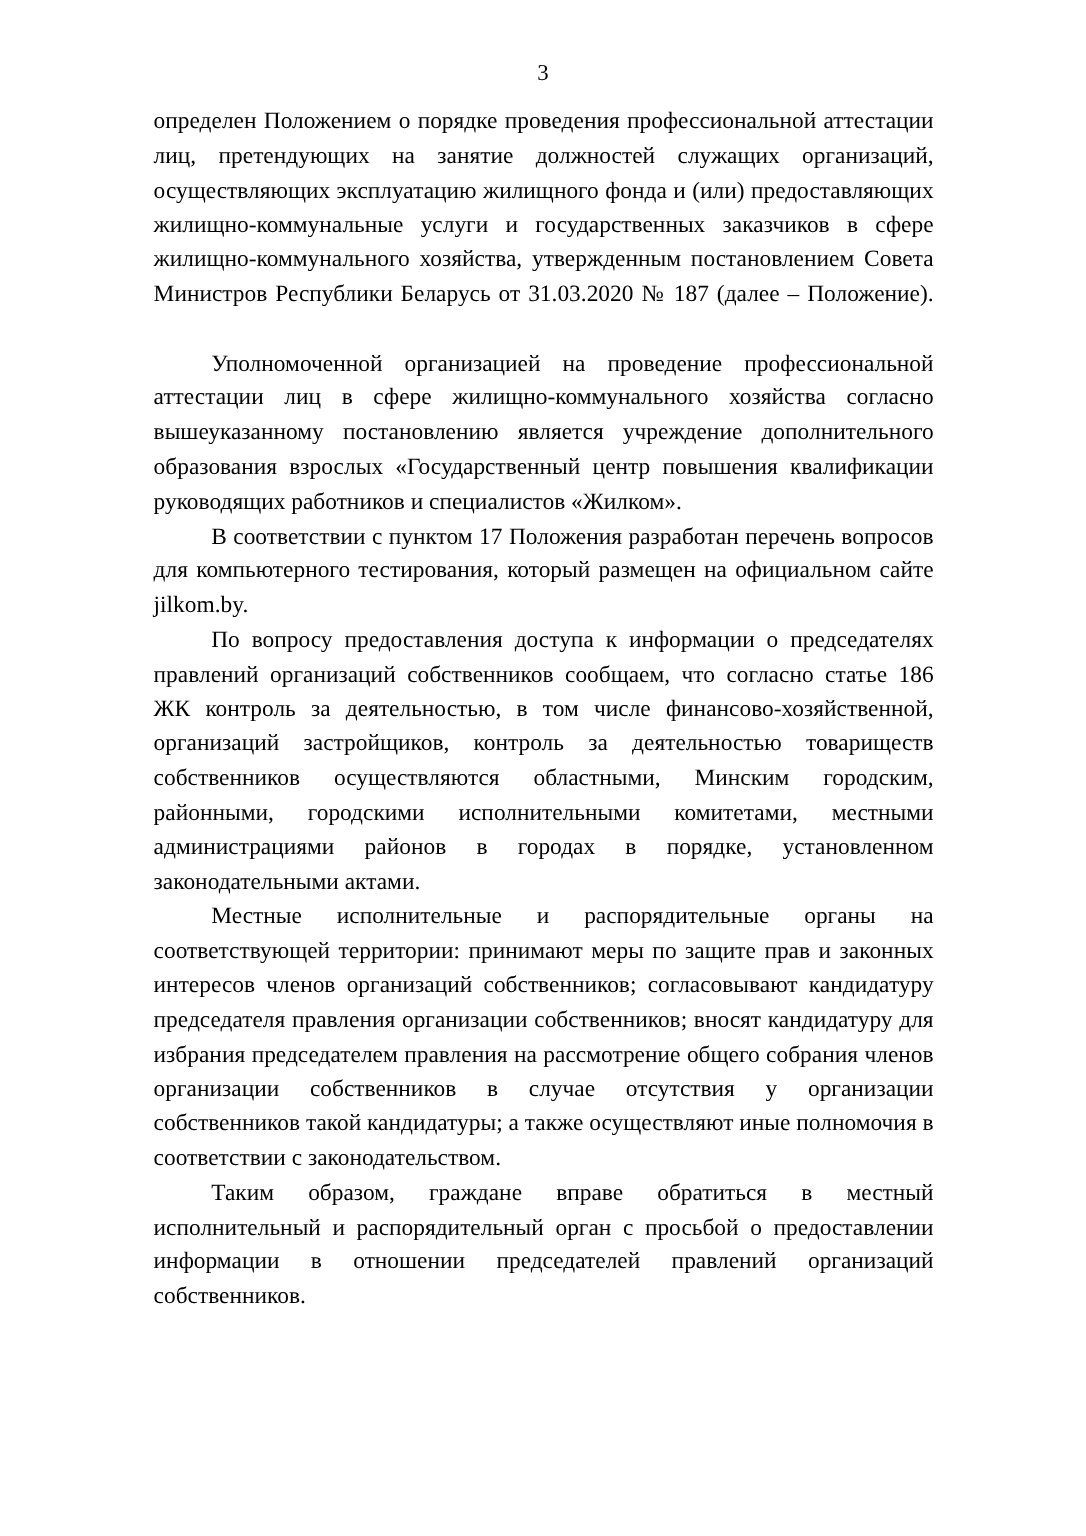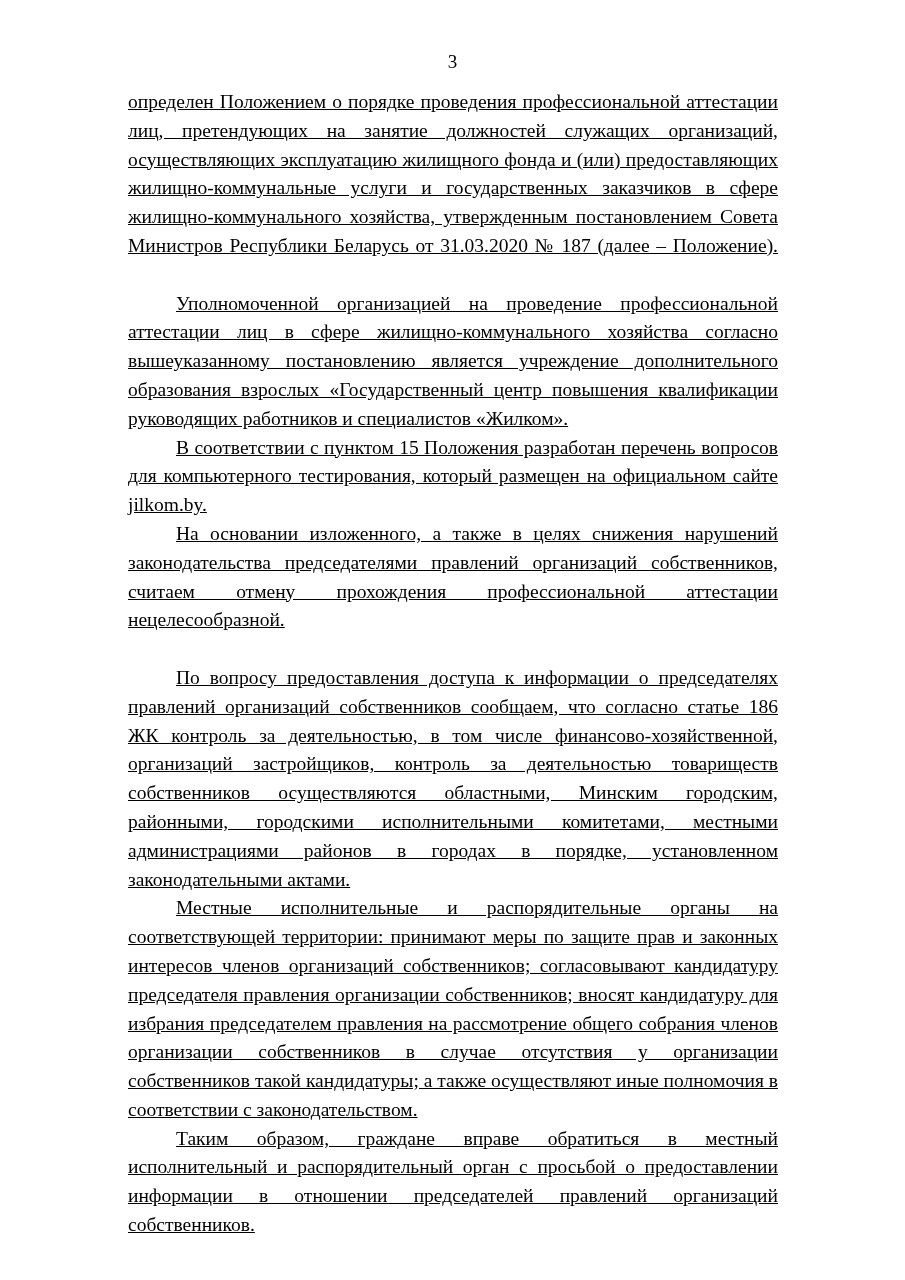--- a/index.html
+++ b/index.html
@@ -36,21 +36,20 @@
     width: 650px;
     font-size: 19.5px;
     line-height: 28.8px;
     text-align: justify;
     text-justify: inter-word;
   }
   .body-text p {
     margin: 0;
     text-indent: 48px;
     text-align: justify;
-    text-decoration: underline;
   }
   .body-text p.no-indent {
     text-indent: 0;
   }
   
   .stretch-last::after {
     content: "";
     display: inline-block;
     width: 100%;
   }
@@ -58,20 +57,19 @@
 </head>
 <body>
 
 <div class="page">
 
   <div class="page-number">3</div>
 
   <div class="body-text">
     <p class="no-indent stretch-last">определен Положением о порядке проведения профессиональной аттестации лиц, претендующих на занятие должностей служащих организаций, осуществляющих эксплуатацию жилищного фонда и (или) предоставляющих жилищно-коммунальные услуги и государственных заказчиков в сфере жилищно-коммунального хозяйства, утвержденным постановлением Совета Министров Республики Беларусь от 31.03.2020 № 187 (далее – Положение).</p>
     <p>Уполномоченной организацией на проведение профессиональной аттестации лиц в сфере жилищно-коммунального хозяйства согласно вышеуказанному постановлению является учреждение дополнительного образования взрослых «Государственный центр повышения квалификации руководящих работников и специалистов «Жилком».</p>
-    <p>В соответствии с пунктом 15 Положения разработан перечень вопросов для компьютерного тестирования, который размещен на официальном сайте jilkom.by.</p>
-    <p class="stretch-last">На основании изложенного, а также в целях снижения нарушений законодательства председателями правлений организаций собственников, считаем отмену прохождения профессиональной аттестации нецелесообразной.</p>
+    <p>В соответствии с пунктом 17 Положения разработан перечень вопросов для компьютерного тестирования, который размещен на официальном сайте jilkom.by.</p>
     <p>По вопросу предоставления доступа к информации о председателях правлений организаций собственников сообщаем, что согласно статье 186 ЖК контроль за деятельностью, в том числе финансово-хозяйственной, организаций застройщиков, контроль за деятельностью товариществ собственников осуществляются областными, Минским городским, районными, городскими исполнительными комитетами, местными администрациями районов в городах в порядке, установленном законодательными актами.</p>
     <p>Местные исполнительные и распорядительные органы на соответствующей территории: принимают меры по защите прав и законных интересов членов организаций собственников; согласовывают кандидатуру председателя правления организации собственников; вносят кандидатуру для избрания председателем правления на рассмотрение общего собрания членов организации собственников в случае отсутствия у организации собственников такой кандидатуры; а также осуществляют иные полномочия в соответствии с законодательством.</p>
     <p>Таким образом, граждане вправе обратиться в местный исполнительный и распорядительный орган с просьбой о предоставлении информации в отношении председателей правлений организаций собственников.</p>
   </div>
 
 </div>
 
 </body></html>

